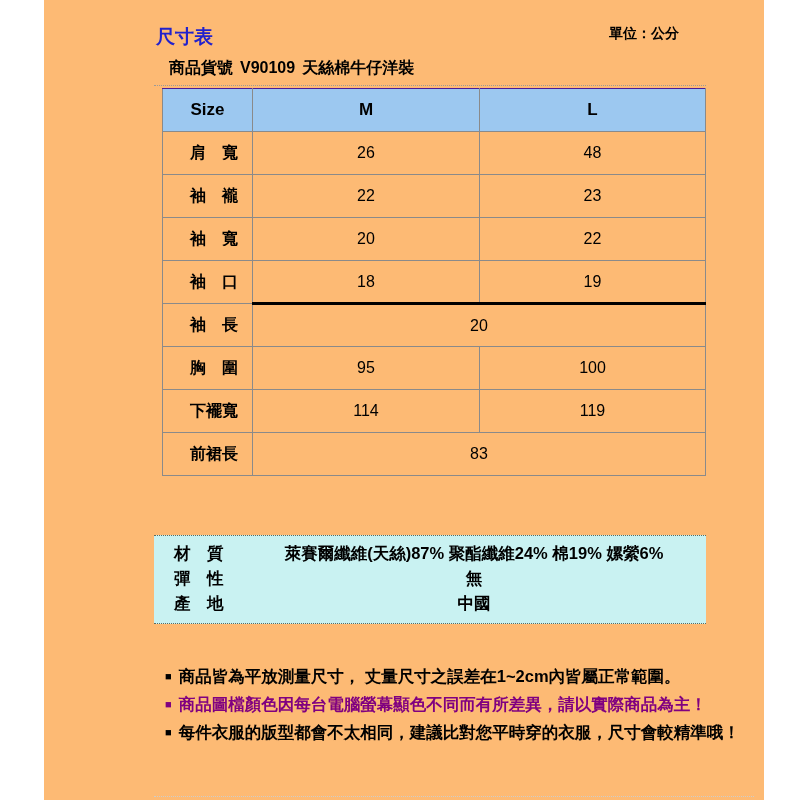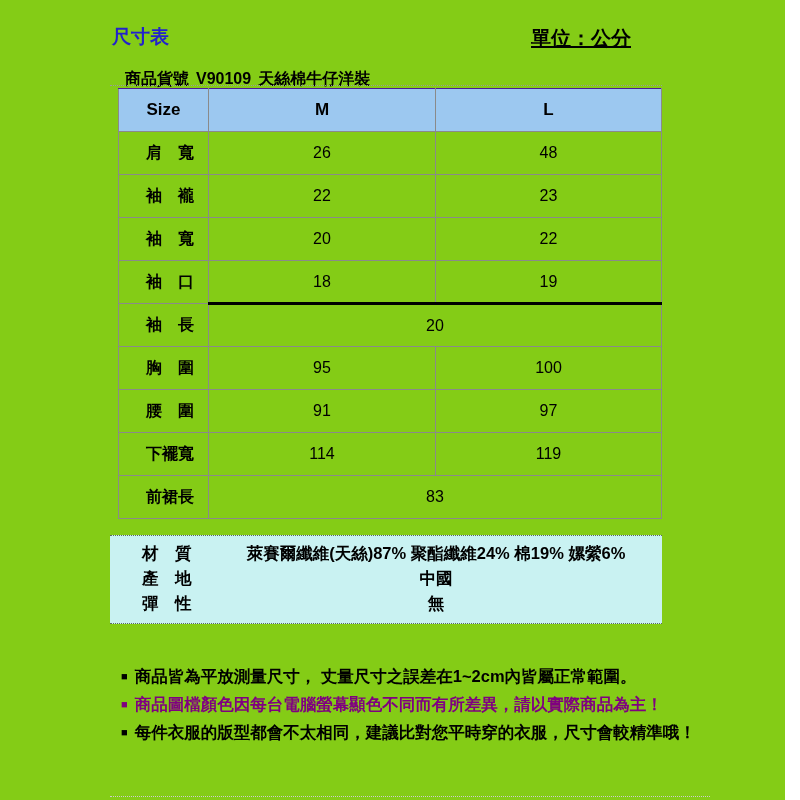--- a/index.html
+++ b/index.html
@@ -2,33 +2,33 @@
 <html><head>
 <meta charset="utf-8">
 <style>
   * { box-sizing: border-box; }
   html, body { margin: 0; padding: 0; background: #ffffff; }
   body {
     width: 800px; height: 800px;
     font-family: "Liberation Sans", "DejaVu Sans", sans-serif;
     color: #000000;
   }
-  .page { position: relative; width: 785px; height: 800px; background: #84cc16; overflow: hidden; }
+  .page { position: relative; width: 720px; height: 800px; background: #fdba74; overflow: hidden; margin-left: 44px; }
 
   
   .page-title {
     position: absolute; left: 112px; top: 24px;
     font-size: 19px; font-weight: bold; color: #2222CC;
   }
   .unit-label {
-    position: absolute; left: 531px; top: 25px;
-    font-size: 20px; font-weight: bold; color: #000; text-decoration: underline;
+    position: absolute; left: 565px; top: 25px;
+    font-size: 14px; font-weight: bold; color: #000;
   }
   .product-line {
-    position: absolute; left: 125px; top: 69px;
+    position: absolute; left: 125px; top: 58px;
     font-size: 16px; font-weight: bold; white-space: nowrap;
   }
   .product-line span { margin-right: 7px; }
 
   
   .table-wrap {
     position: absolute; left: 110px; top: 85px; width: 552px;
     border-top: 1px dotted #9a9a9a; padding-top: 2px;
   }
   table.size-table {
@@ -49,21 +49,21 @@
   table.size-table td.lbl {
     font-weight: bold; text-align: center; padding-left: 13px;
   }
   table.size-table td.thick { border-top: 3px solid #000; }
 
   
   .info-box {
     position: absolute; left: 110px; top: 535px; width: 552px;
     background: #C9F2F2;
     border-top: 1px dotted #5c6c60; border-bottom: 1px dotted #5c6c60;
-    padding: 5px 0 7px 12px;
+    padding: 5px 0 7px 0;
   }
   .info-row {
     display: flex; align-items: center; height: 25px;
     font-weight: bold; font-size: 16.5px; line-height: 25px;
   }
   .info-label { flex: none; width: 88px; padding-left: 20px; white-space: nowrap; }
   .info-value { flex: 1; text-align: center; white-space: nowrap; }
 
   
   .notes { position: absolute; left: 121px; top: 662px; }
@@ -130,49 +130,44 @@
         <tr>
           <td class="lbl">袖　長</td>
           <td class="thick" colspan="2">20</td>
         </tr>
         <tr>
           <td class="lbl">胸　圍</td>
           <td>95</td>
           <td>100</td>
         </tr>
         <tr>
-          <td class="lbl">腰　圍</td>
-          <td>91</td>
-          <td>97</td>
-        </tr>
-        <tr>
           <td class="lbl">下襬寬</td>
           <td>114</td>
           <td>119</td>
         </tr>
         <tr>
           <td class="lbl">前裙長</td>
           <td colspan="2">83</td>
         </tr>
       </tbody>
     </table>
   </div>
 
   <div class="info-box">
     <div class="info-row">
       <span class="info-label">材　質</span>
       <span class="info-value">萊賽爾纖維(天絲)87% 聚酯纖維24% 棉19% 嫘縈6%</span>
     </div>
     <div class="info-row">
+      <span class="info-label">彈　性</span>
+      <span class="info-value">無</span>
+    </div>
+    <div class="info-row">
       <span class="info-label">產　地</span>
       <span class="info-value">中國</span>
-    </div>
-    <div class="info-row">
-      <span class="info-label">彈　性</span>
-      <span class="info-value">無</span>
     </div>
   </div>
 
   <div class="notes">
     <div class="note">
       <span class="bullet">■</span><span>商品皆為平放測量尺寸， 丈量尺寸之誤差在1~2cm內皆屬正常範圍。</span>
     </div>
     <div class="note note-purple">
       <span class="bullet">■</span><span>商品圖檔顏色因每台電腦螢幕顯色不同而有所差異，請以實際商品為主！</span>
     </div>

